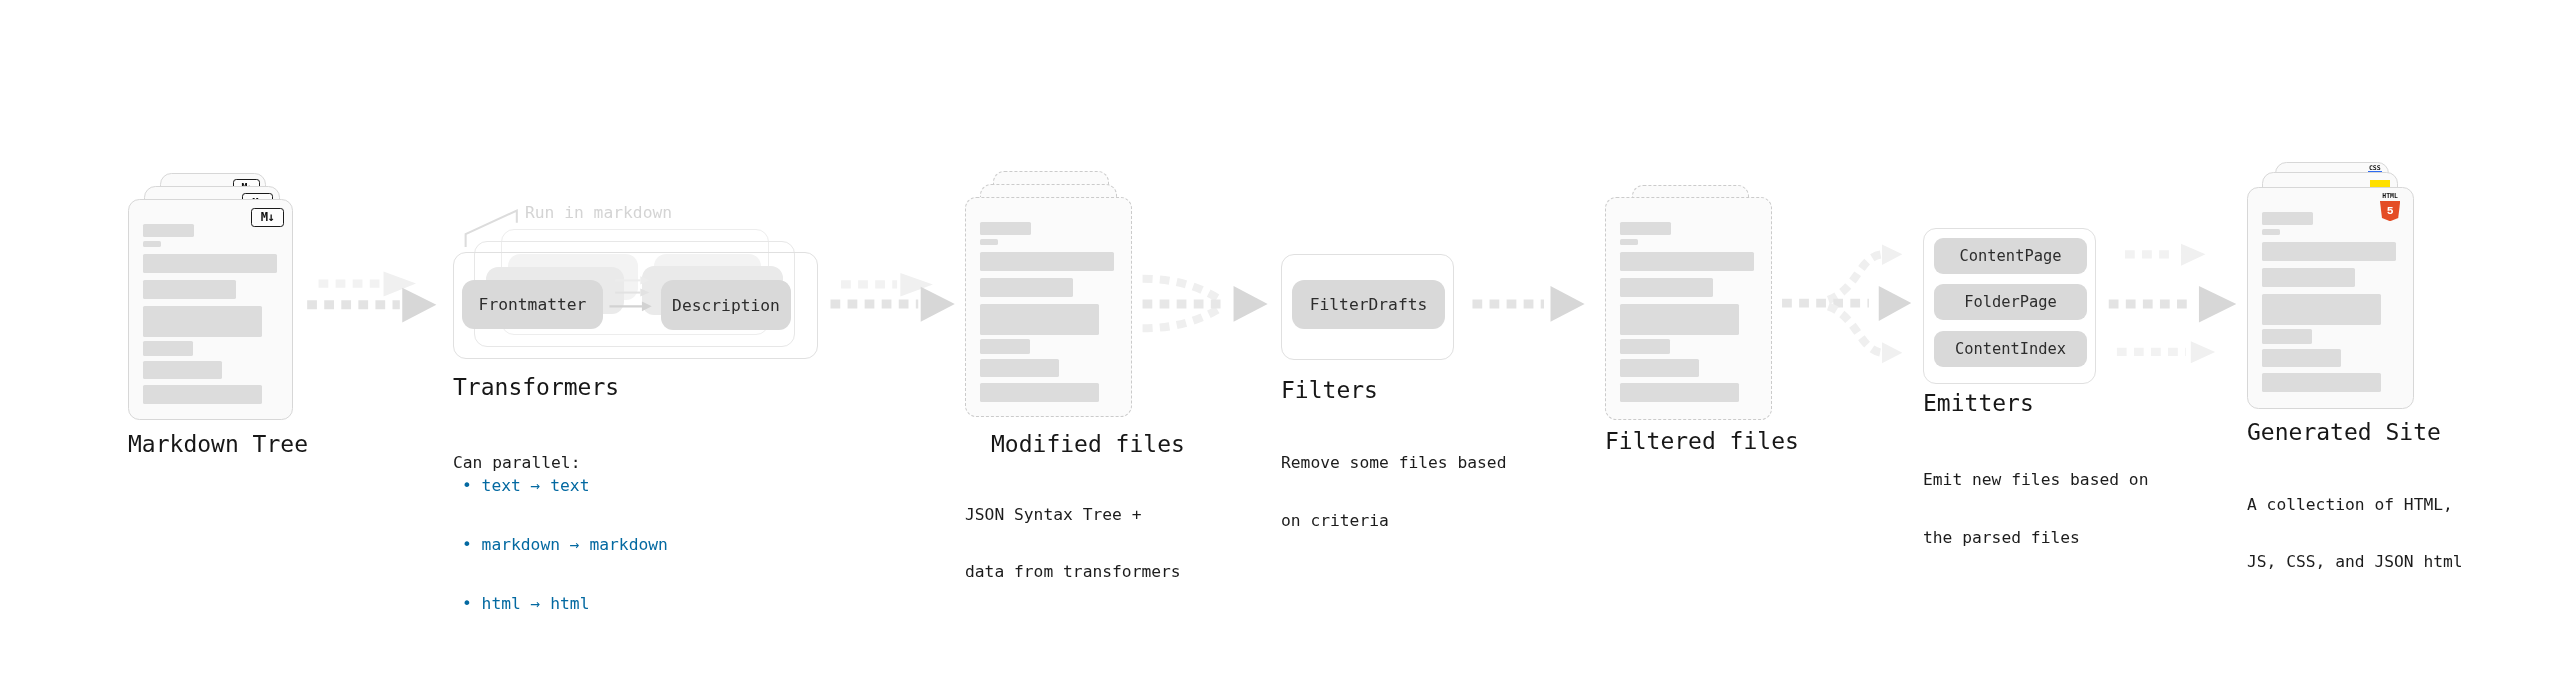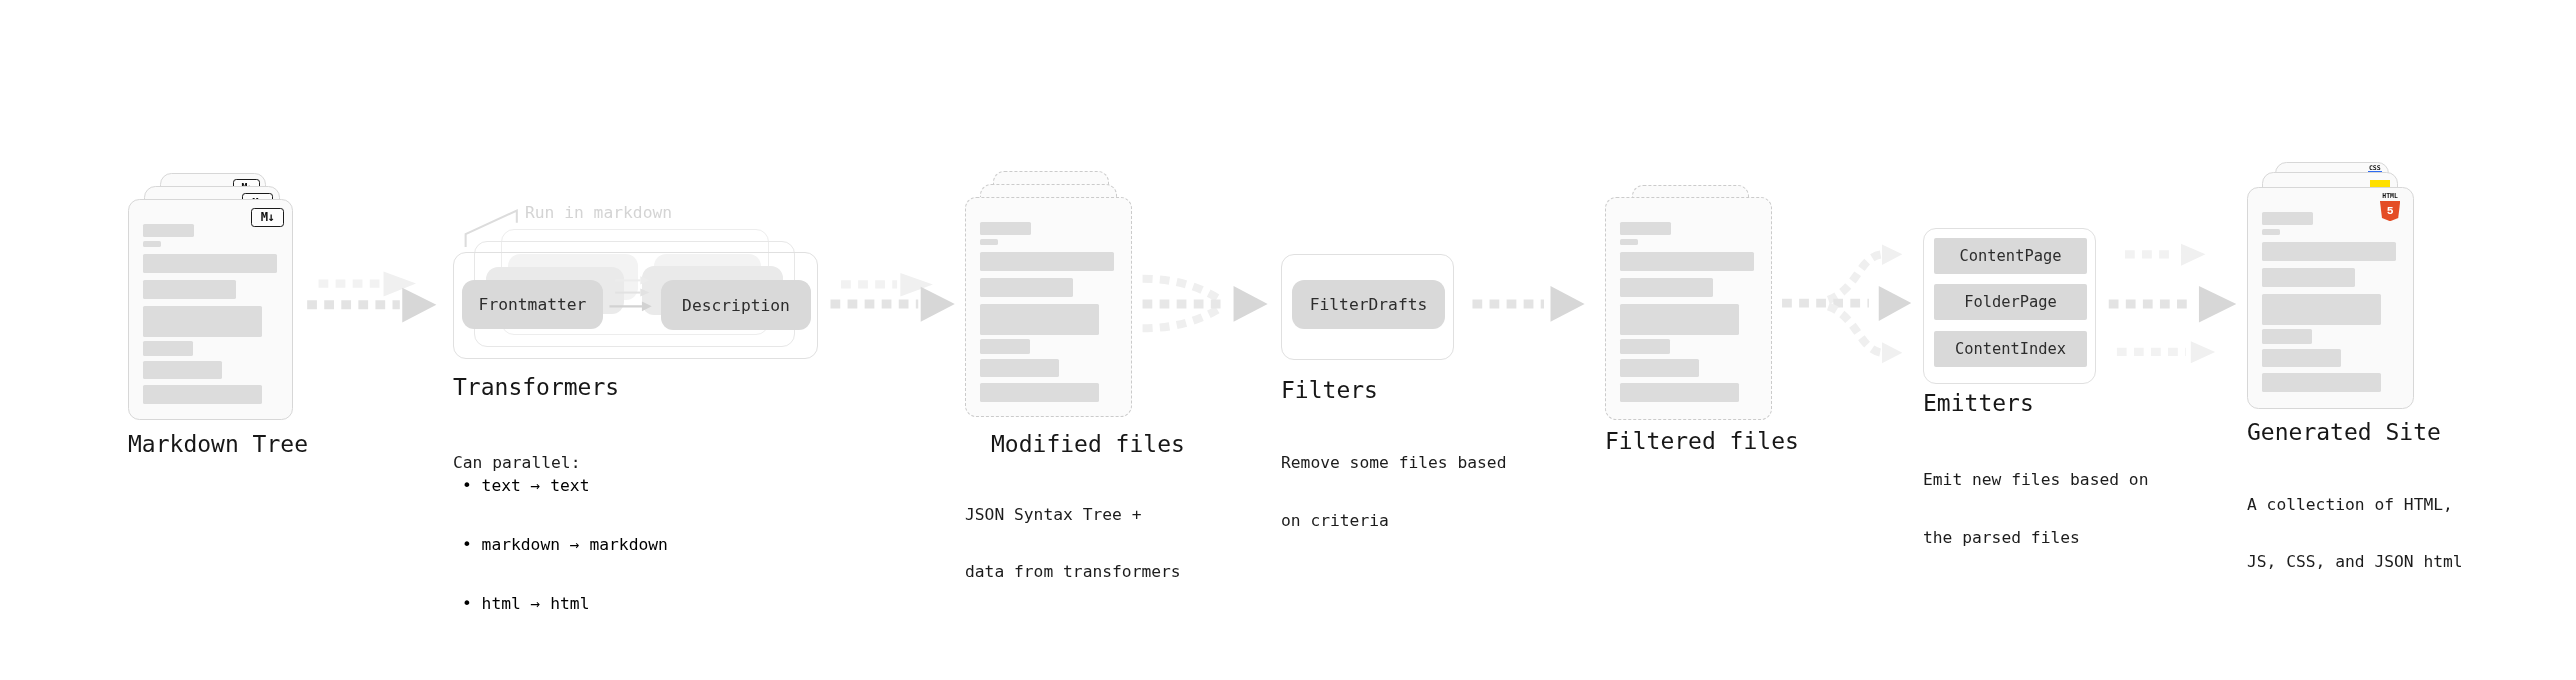--- a/index.html
+++ b/index.html
@@ -34,28 +34,28 @@
   .obox.l3 { border-color:#ededed; }
 
   
   .pill {
     position:absolute; background:#d9d9d9; border-radius:12.2px;
     display:flex; align-items:center; justify-content:center;
     font-size:16.3px; color:#2d2d2d; white-space:pre;
   }
   .pill.echo1 { background:#eaeaea; }
   .pill.echo2 { background:#f3f3f3; }
-  .pill.small { border-radius:2px; }
+  .pill.small { border-radius:9px; }
 
   
   .title { position:absolute; font-size:23px; line-height:24.4px; color:#171717; white-space:pre; }
   .desc  { position:absolute; font-size:16.3px; color:#1c1c1c; white-space:pre; }
   .desc .line { line-height:18.7px; }
   .desc .line-lg { line-height:19.5px; }
-  .bullets { position:absolute; font-size:16.3px; color:#000000; white-space:pre; }
+  .bullets { position:absolute; font-size:16.3px; color:#0369a1; white-space:pre; }
   .bullets .line { line-height:21px; }
   .annotation { position:absolute; font-size:16.3px; color:#d4d4d4; white-space:pre; }
 
   
   .css-badge {
     position:absolute; font-size:6.5px; font-weight:bold; color:#111;
     line-height:6.5px; border-bottom:2.4px solid #2d6bf2; padding:0 0.8px;
   }
   .js-badge { position:absolute; width:19.5px; height:10.6px; background:#ffe000; }
   .html5 { position:absolute; width:23px; text-align:center;font-family:Liberation Mono, monospace; }
@@ -98,21 +98,21 @@
     <div class="obox l3" style="left:501px;top:229px;width:268px;height:106px"></div>
     <div class="obox l2" style="left:474px;top:241px;width:321px;height:106px"></div>
     <div class="obox" style="left:453px;top:252px;width:365px;height:107px"></div>
 
     <div class="pill echo2" style="left:508px;top:254px;width:130px;height:46px"></div>
     <div class="pill echo1" style="left:486px;top:267px;width:138px;height:47px"></div>
     <div class="pill echo2" style="left:654px;top:254px;width:107px;height:46px"></div>
     <div class="pill echo1" style="left:642px;top:266px;width:141px;height:49px"></div>
 
     <div class="pill" style="left:462px;top:280px;width:141px;height:49px">Frontmatter</div>
-    <div class="pill" style="left:661px;top:280px;width:150px;height:50px">Description</div>
+    <div class="pill" style="left:661px;top:280px;width:130px;height:50px">Description</div>
 
     <div class="annotation" style="left:525px;top:203px">Run in markdown</div>
 
     <div class="title" style="left:453px;top:375px">Transformers</div>
     <div class="desc" style="left:453px;top:415px">
       <div class="line-lg">Can parallel:</div>
     </div>
     <div class="bullets" style="left:462px;top:437px">
       <div class="line">• text → text</div>
       <div class="line">• markdown → markdown</div>

